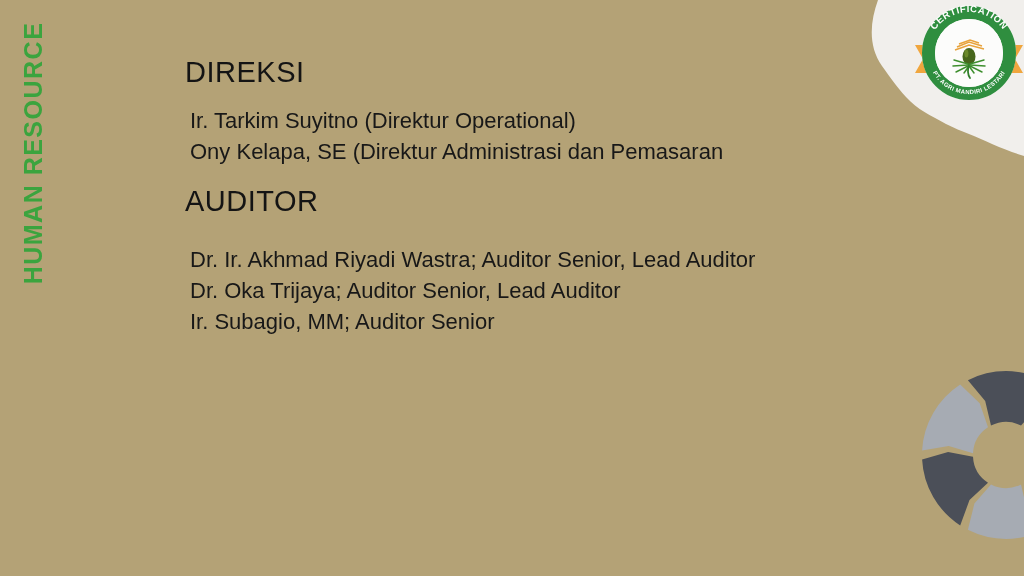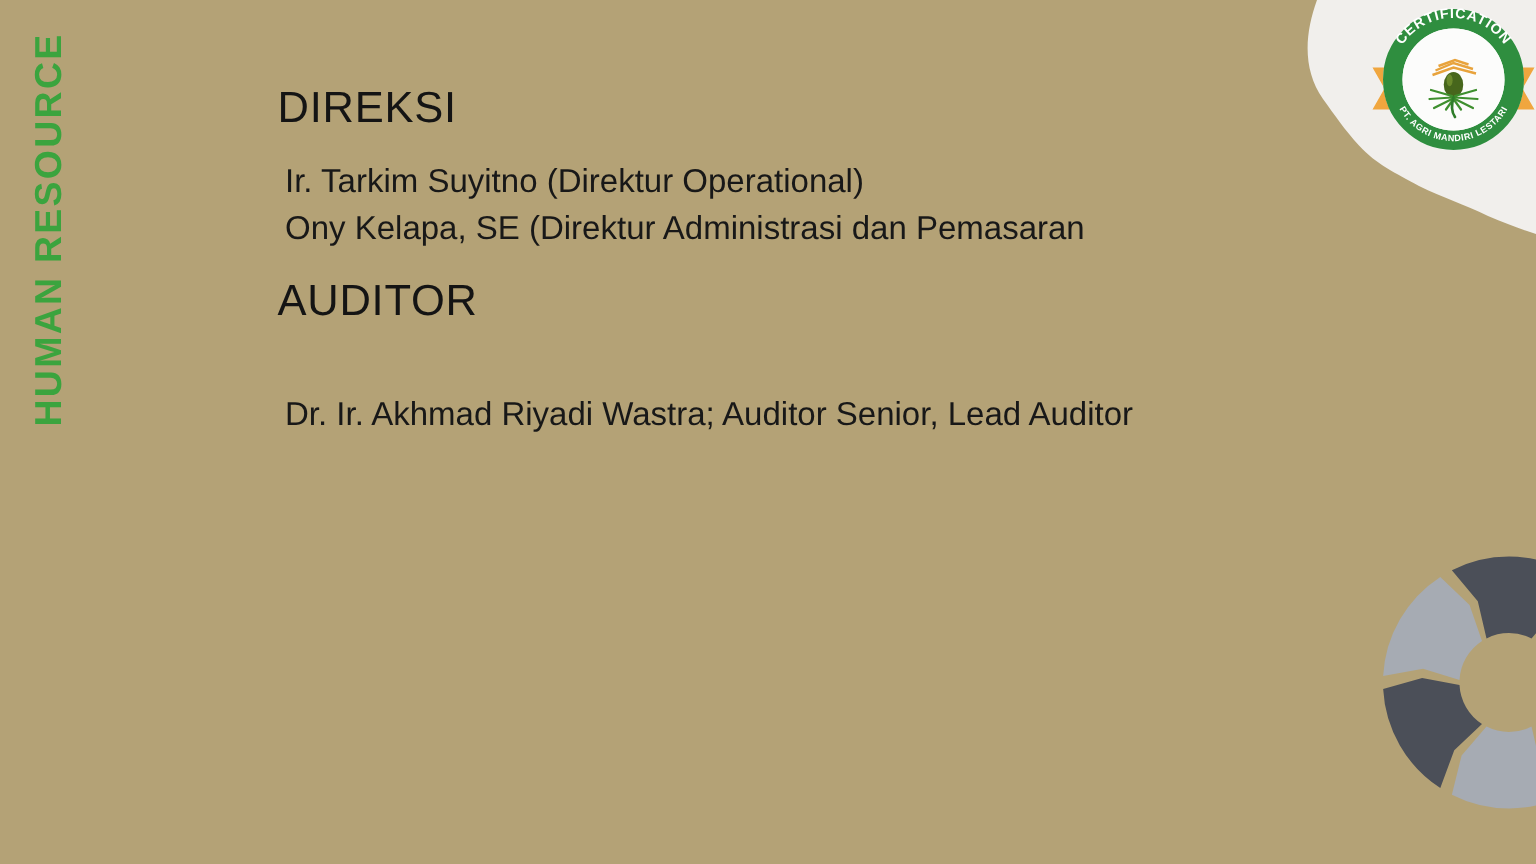--- a/index.html
+++ b/index.html
@@ -27,21 +27,21 @@
     font-size: 29px;
     font-weight: 400;
     letter-spacing: 0.5px;
     color: #141414;
     white-space: nowrap;
   }
   .heading-direksi { top: 56px; }
   .heading-auditor { top: 185px; }
   .item-list { position: absolute; left: 5px; }
   .list-direksi { top: 105px; }
-  .list-auditor { top: 260px; }
+  .list-auditor { top: 244px; }
   .item-list .line {
     font-size: 22px;
     line-height: 31px;
     white-space: nowrap;
     color: #181818;
   }
   .blob-svg { position: absolute; top: 0; left: 844px; width: 180px; height: 170px; }
   .badge-svg { position: absolute; top: 3px; left: 909px; width: 120px; height: 104px; }
   .wheel-svg { position: absolute; top: 369px; left: 920px; width: 172px; height: 172px; }
   .arc-text-top { font-size: 9.5px; font-weight: bold; letter-spacing: 0.6px; fill: #ffffff; }
@@ -57,20 +57,22 @@
 
   <div class="item-list list-direksi">
     <div class="line">Ir. Tarkim Suyitno (Direktur Operational)</div>
     <div class="line">Ony Kelapa, SE (Direktur Administrasi dan Pemasaran</div>
   </div>
 
   <div class="section-heading heading-auditor">AUDITOR</div>
 
   <div class="item-list list-auditor">
     <div class="line">Dr. Ir. Akhmad Riyadi Wastra; Auditor Senior, Lead Auditor</div>
+    <div class="line">Dr. Oka Trijaya; Auditor Senior, Lead Auditor</div>
+    <div class="line">Ir. Subagio, MM; Auditor Senior</div>
   </div>
 </div>
 
 <svg class="blob-svg" viewBox="0 0 180 170" aria-hidden="true">
   <path d="M34,0 C26,22 24,46 38,66 C46,77 52,86 62,97 C74,110 86,115 102,124 C118,132 132,136 148,144 C160,149 170,153 180,156 L180,0 Z" fill="#f1efec"></path>
 </svg>
 
 <svg class="badge-svg" viewBox="0 0 120 104" aria-hidden="true">
   <defs>
     <path id="arcTop" d="M22.8,32.7 A41,41 0 0 1 97.2,32.7" fill="none"></path>

